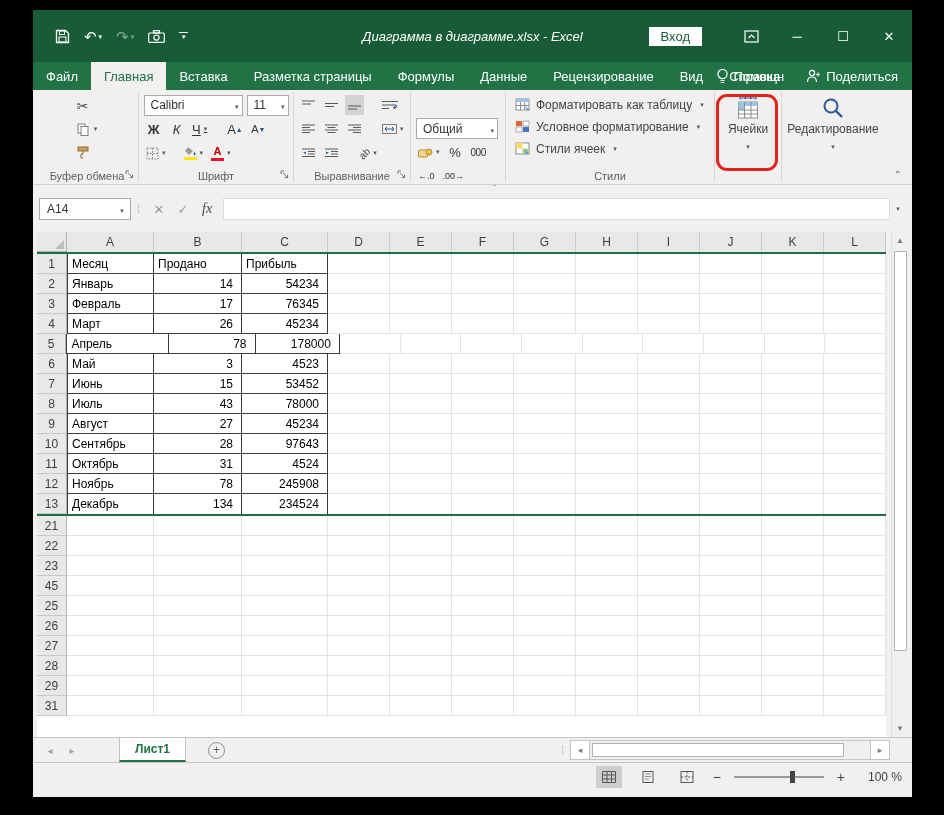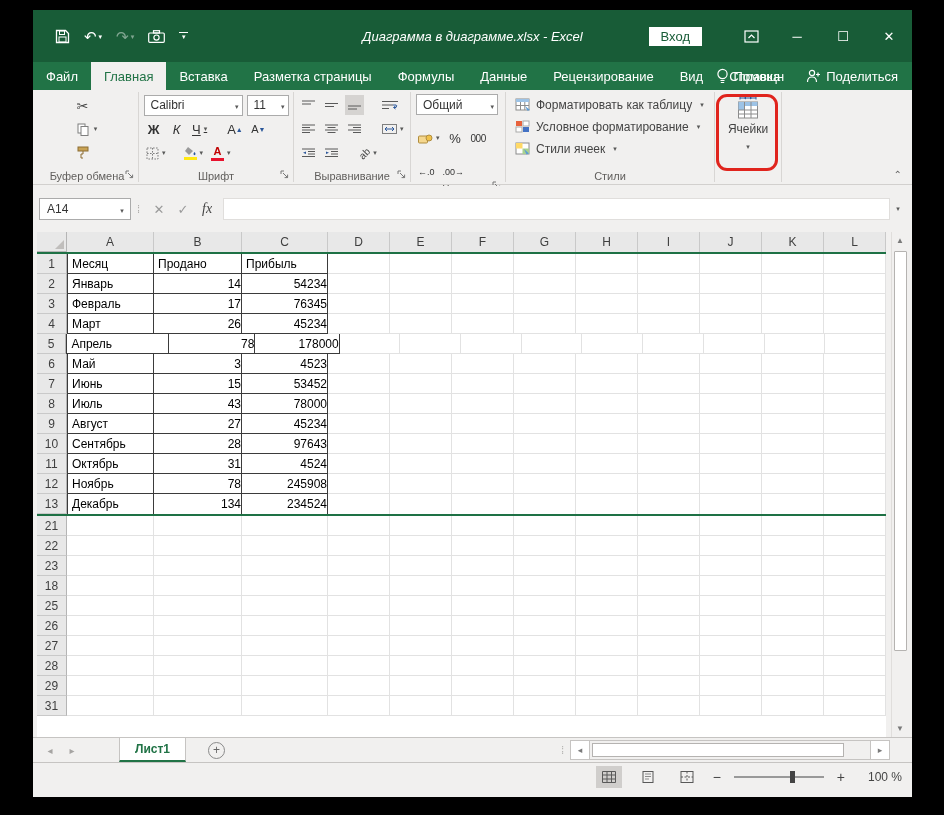--- a/index.html
+++ b/index.html
@@ -65,21 +65,21 @@
   .gridwrap{position:absolute;left:4px;top:222px;width:849px;height:505px;background:#fff;overflow:hidden;}
   .colhdrs{display:flex;height:20px;}
   .corner{width:30px;height:20px;background:#e8e8e8;border-right:1px solid #b5b5b5;border-bottom:1px solid #b5b5b5;position:relative;cursor:pointer;}
   .corner::after{content:"";position:absolute;right:2px;bottom:2px;border-left:9px solid transparent;border-bottom:9px solid #c0bebc;}
   .chdr{height:20px;background:#e8e8e8;border-right:1px solid #c9c9c9;display:flex;align-items:center;justify-content:center;font-size:12px;color:#3f3f3f;cursor:pointer;}
   .greenline{height:2px;background:#1e7145;margin-left:0px;}
   .grow{display:flex;height:20px;}
   .rhdr{width:30px;background:#e8e8e8;border-right:1px solid #b5b5b5;border-bottom:1px solid #c9c9c9;display:flex;align-items:center;justify-content:center;font-size:12px;color:#3f3f3f;cursor:pointer;}
   .cell{height:20px;border-right:1px solid #e2e2e2;border-bottom:1px solid #e2e2e2;font-size:12px;color:#000;display:flex;align-items:center;cursor:cell;}
   .cell.txt{justify-content:flex-start;padding-left:4px;}
-  .cell.num{justify-content:flex-end;padding-right:0;}
+  .cell.num{justify-content:flex-end;padding-right:8px;}
   .cell.tc{border-right:1px solid #3b3b3b;border-bottom:1px solid #3b3b3b;}
   .cell.tcl{border-left:1px solid #3b3b3b;}
   .grow.nob .cell{border-bottom:none;}
 
   
   .vscroll{position:absolute;left:858px;top:222px;width:17px;height:505px;background:#f1f0ef;border-left:1px solid #e0dedc;}
   .varrow{height:17px;display:flex;align-items:center;justify-content:center;color:#7a7a7a;font-size:8px;background:#f1f0ef;cursor:pointer;}
   .vthumb{position:absolute;left:2px;top:19px;width:13px;height:400px;background:#fff;border:1px solid #b5b3b1;border-radius:1px;cursor:grab;}
   .varrow.bottom{position:absolute;bottom:0;width:100%;}
 
@@ -346,21 +346,21 @@
       <div class="glabel">
           <span>Выравнивание</span>
         <span class="launcher"><svg width="9" height="9" viewBox="0 0 9 9">
               <path d="M1 4 V1 H4 M3 3 L7.6 7.6 M7.6 4.6 V7.6 H4.6" fill="none" stroke="#777"></path>
             </svg></span>
       </div>
     </div>
     <div class="vsep"></div>
 
     <div class="rgroup" style="width:92px">
-      <div class="gcontent" style="flex-direction:column;gap:12px;align-items:flex-start;padding-left:4px;">
+      <div class="gcontent" style="flex-direction:column;gap:2px;align-items:flex-start;padding-left:4px;margin-top:24px;">
         <div class="combo" style="width:82px">
             <span>Общий</span>
             <span class="ddonly"></span>
           </div>
         <div class="rrow">
           <span class="fmtbtn dd">
               <svg width="15" height="11">
                 <rect x="0.5" y="3" width="9" height="7" rx="1" fill="#f5d78e" stroke="#b08d3f"></rect>
                 <circle cx="11" cy="5" r="3" fill="#f0c24b" stroke="#b08d3f"></circle>
               </svg>
@@ -436,20 +436,30 @@
             </svg>
           <span>Ячейки</span>
           <span class="ddonly"></span>
         </div>
       </div>
       <div class="glabel"></div>
     </div>
     <div class="vsep"></div>
 
     <div class="rgroup" style="width:100px">
+      <div class="gcontent" style="justify-content:center;">
+        <div class="bigbtn">
+          <svg width="24" height="24" viewBox="0 0 24 24">
+              <circle cx="10" cy="10" r="6.5" fill="none" stroke="#2b579a" stroke-width="2"></circle>
+              <path d="M15 15 L21 21" stroke="#2b579a" stroke-width="2.4"></path>
+            </svg>
+          <span>Редактирование</span>
+          <span class="ddonly"></span>
+        </div>
+      </div>
       <div class="glabel"></div>
     </div>
 
     <span class="collapse">⌃</span>
   </div>
 
   <div class="fbar">
     <div class="namebox">
       <span>A14</span>
       <span class="nb-dd ddonly"></span>
@@ -715,21 +725,21 @@
           <div class="cell" style="width: 62px;"></div>
           <div class="cell" style="width: 62px;"></div>
           <div class="cell" style="width: 62px;"></div>
           <div class="cell" style="width: 62px;"></div>
           <div class="cell" style="width: 62px;"></div>
           <div class="cell" style="width: 62px;"></div>
           <div class="cell" style="width: 62px;"></div>
           <div class="cell" style="width: 62px;"></div>
         </div>
         <div class="grow">
-          <div class="rhdr">18</div>
+          <div class="rhdr">45</div>
           <div class="cell" style="width: 87px;"></div>
           <div class="cell" style="width: 88px;"></div>
           <div class="cell" style="width: 86px;"></div>
           <div class="cell" style="width: 62px;"></div>
           <div class="cell" style="width: 62px;"></div>
           <div class="cell" style="width: 62px;"></div>
           <div class="cell" style="width: 62px;"></div>
           <div class="cell" style="width: 62px;"></div>
           <div class="cell" style="width: 62px;"></div>
           <div class="cell" style="width: 62px;"></div>

